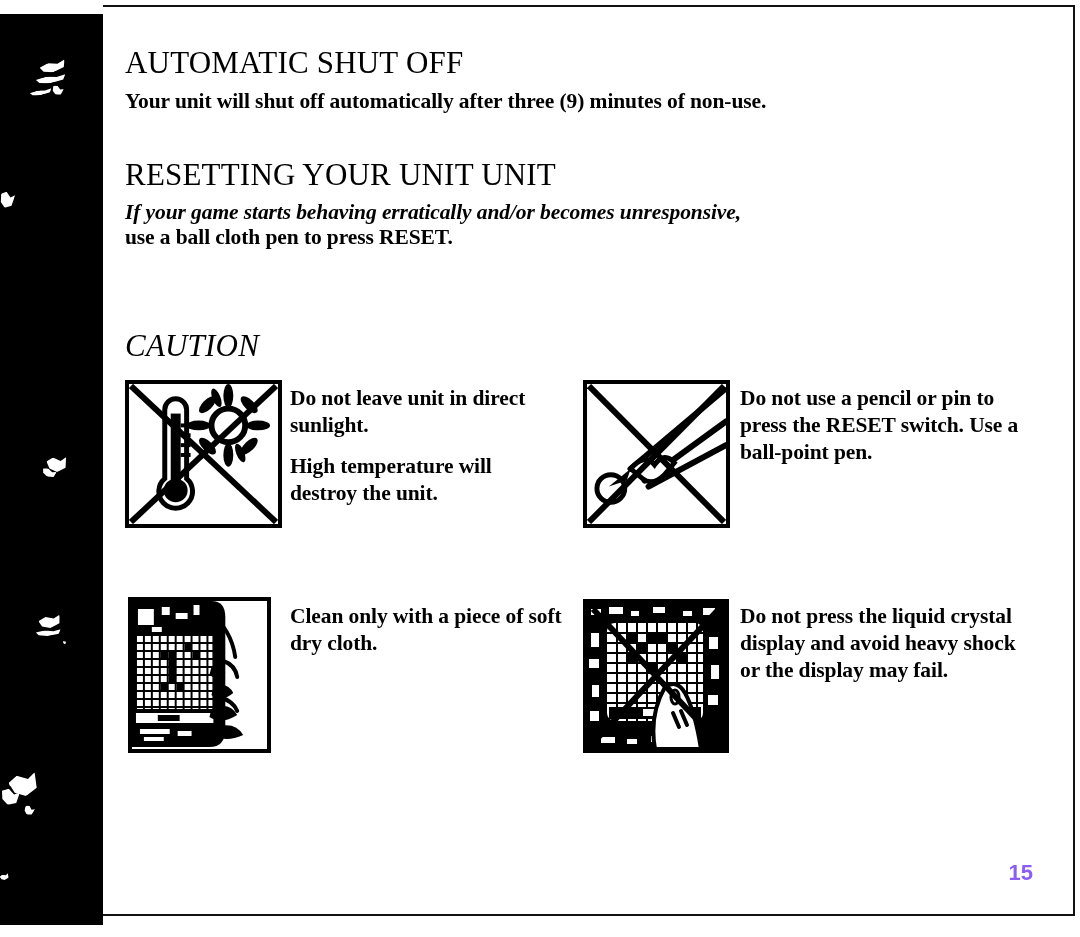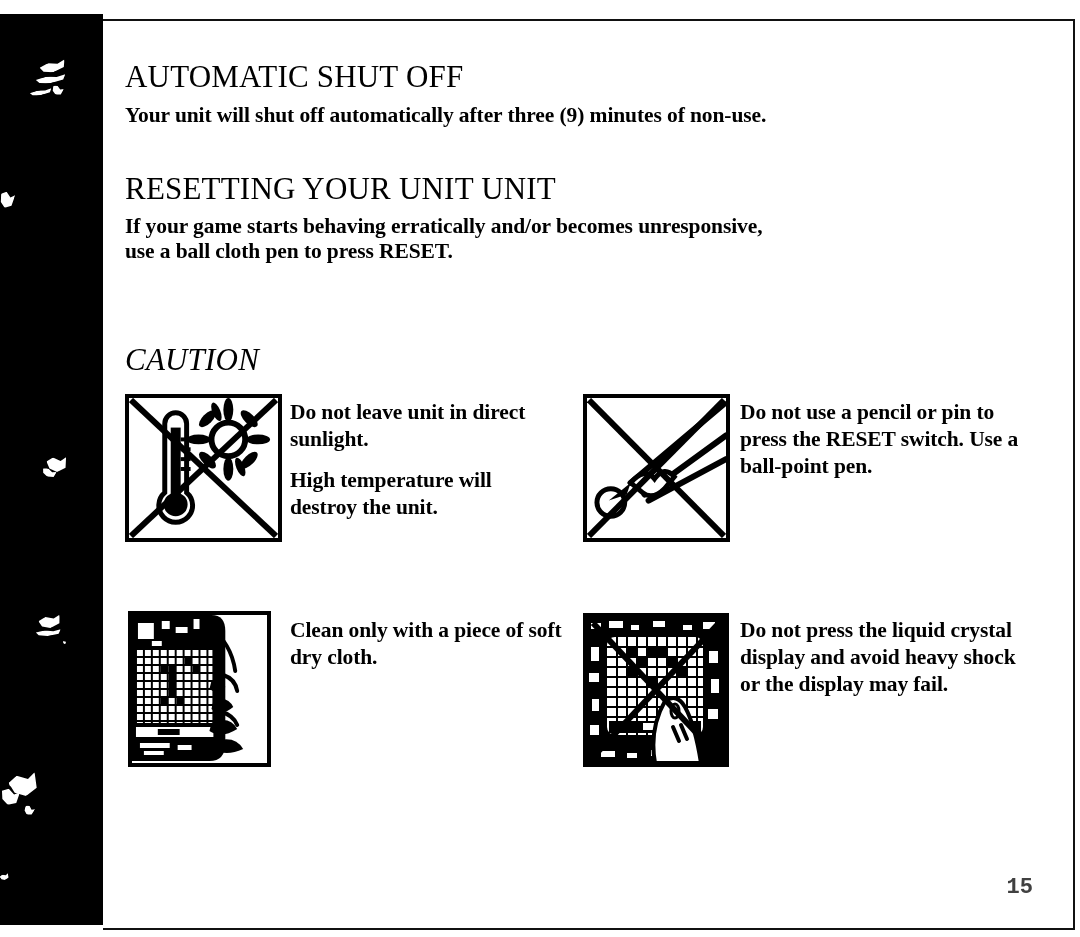--- a/index.html
+++ b/index.html
@@ -36,21 +36,21 @@
   }
   .speck {
     position: absolute;
     background: #ffffff;
   }
 
   
   #page {
     position: absolute;
     left: 103px;
-    top: 19px;
+    top: 5px;
     width: 972px;
     height: 911px;
     background: #ffffff;
     border-top: 2px solid #111;
     border-right: 2px solid #111;
     border-bottom: 2px solid #111;
     box-sizing: border-box;
   }
 
   
@@ -79,24 +79,24 @@
     font-weight: 700;
     letter-spacing: -0.1px;
   }
   .cap p { margin: 0 0 14px 0; }
   .cap p:last-child { margin-bottom: 0; }
 
   #pageno {
     position: absolute;
     right: 40px;
     bottom: 28px;
-    font-family: Liberation Mono, monospace;
+    font-family: Liberation Sans, sans-serif;
     font-size: 22px;
     font-weight: 700;
-    color: #404040;
+    color: #8b5cf6;
   }
 
   
   .iconbox {
     position: absolute;
     box-sizing: border-box;
     background: #fff;
   }
   .iconbox.framed { border: 4px solid #000; }
   .iconbox svg { display: block; width: 100%; height: 100%; }
@@ -123,21 +123,21 @@
       <div class="speck" style="left: 9px; top: 768px; width: 6px; height: 5px; transform: rotate(0deg); clip-path: polygon(0% 20%, 35% 0%, 70% 30%, 100% 10%, 90% 80%, 45% 100%, 10% 70%);"></div>
       <div class="speck" style="left: 0px; top: 860px; width: 9px; height: 6px; transform: rotate(-20deg); clip-path: polygon(0% 20%, 35% 0%, 70% 30%, 100% 10%, 90% 80%, 45% 100%, 10% 70%);"></div>
     </div>
 
   <div id="page">
 
     <div class="h1" style="left:22px; top:40px;">AUTOMATIC SHUT OFF</div>
     <div class="body" style="left:22px; top:82px; width:910px;">Your unit will shut off automatically after three (9) minutes of non-use.</div>
 
     <div class="h1" style="left:22px; top:152px;">RESETTING YOUR UNIT UNIT</div>
-    <div class="body" style="left:22px; top:193px; width:920px;">If your game starts behaving erratically and/or becomes unresponsive,</div>
+    <div class="body" style="left:22px; top:193px; width:920px;font-style:italic;">If your game starts behaving erratically and/or becomes unresponsive,</div>
     <div class="body" style="left:22px; top:218px; width:920px;">use a ball cloth pen to press RESET.</div>
 
     <div class="h1" style="left:22px; top:323px;font-style:italic;">CAUTION</div>
 
     <div class="iconbox framed" style="left:22px; top:373px; width:157px; height:148px;">
       <svg viewBox="0 0 150 142" preserveAspectRatio="none" aria-hidden="true">
 
         <g fill="none" stroke="#000" stroke-width="5">
           <path d="M36 26 a11 11 0 0 1 22 0 L58 96 a17 17 0 1 1 -22 0 Z"></path>
         </g>

